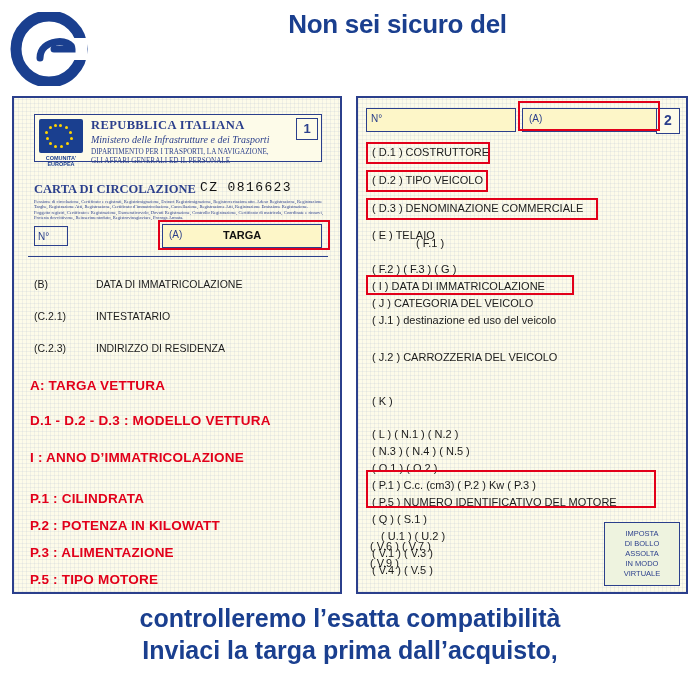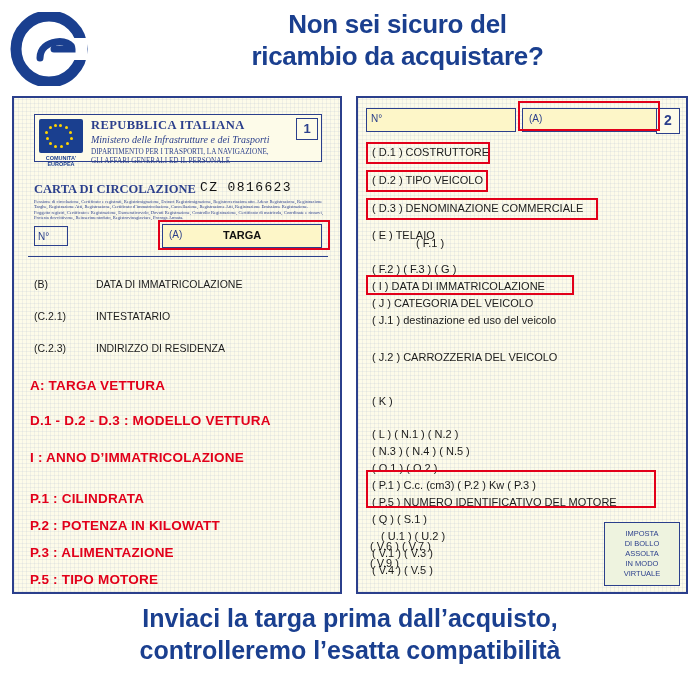--- a/index.html
+++ b/index.html
@@ -195,21 +195,20 @@
 <div class="header">
   <div class="logo">
     <svg viewBox="0 0 78 74" width="78" height="74">
       <circle cx="39" cy="37" r="33" fill="none" stroke="#1a3f8f" stroke-width="11"></circle>
       <rect x="39" y="26" width="38" height="22" fill="#ffffff"></rect>
       <path d="M30 46 C30 26, 62 26, 62 37 L44 37" fill="none" stroke="#1a3f8f" stroke-width="7" stroke-linecap="round"></path>
     </svg>
   </div>
   <div class="headline">
     <div>Non sei sicuro del</div>
-    <div>ricambio da acquistare?</div>
   </div>
 </div>
 
 <div class="modcode">Mod. MC 820 F</div>
 
 <div class="card" id="card-left">
 
   <div class="doc-head">
     <div class="eu-flag">
       <span class="stars">
@@ -312,15 +311,15 @@
 <div class="rrow" style="position:absolute;left:370px;top:557px;font-size:11px;color:#1b1b1b;">( V.9 )</div>
 
 <div class="hl" style="left:518px;top:101px;width:142px;height:30px;"></div>
 <div class="hl" style="left:366px;top:142px;width:124px;height:22px;"></div>
 <div class="hl" style="left:366px;top:170px;width:122px;height:22px;"></div>
 <div class="hl" style="left:366px;top:198px;width:232px;height:22px;"></div>
 <div class="hl" style="left:366px;top:275px;width:208px;height:20px;"></div>
 <div class="hl" style="left:366px;top:470px;width:290px;height:38px;"></div>
 
 <div class="footer">
+  <div>controlleremo l’esatta compatibilità</div>
   <div>Inviaci la targa prima dall’acquisto,</div>
-  <div>controlleremo l’esatta compatibilità</div>
 </div>
 
 </body></html>

